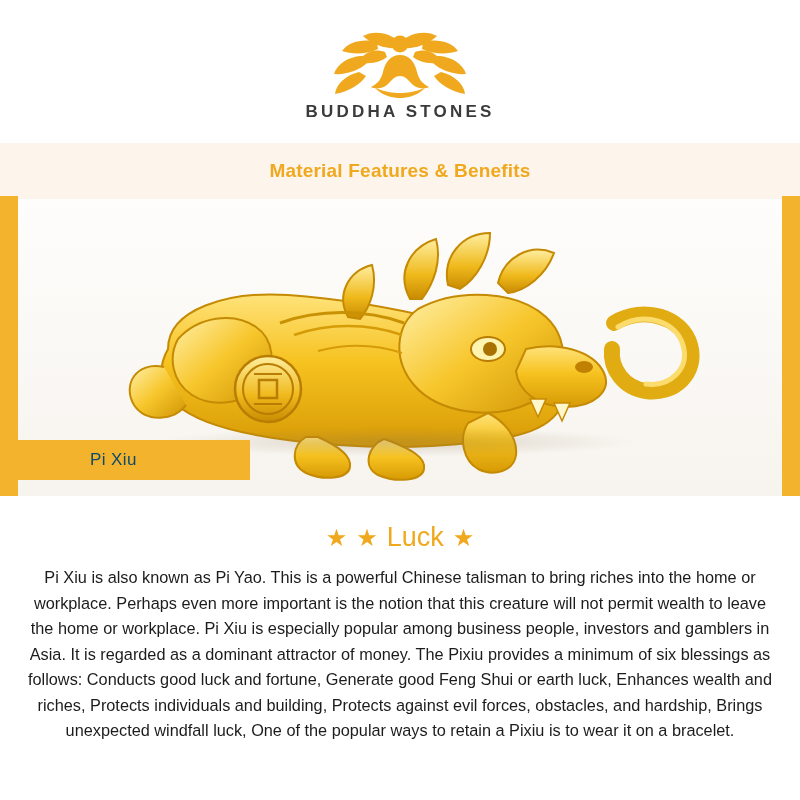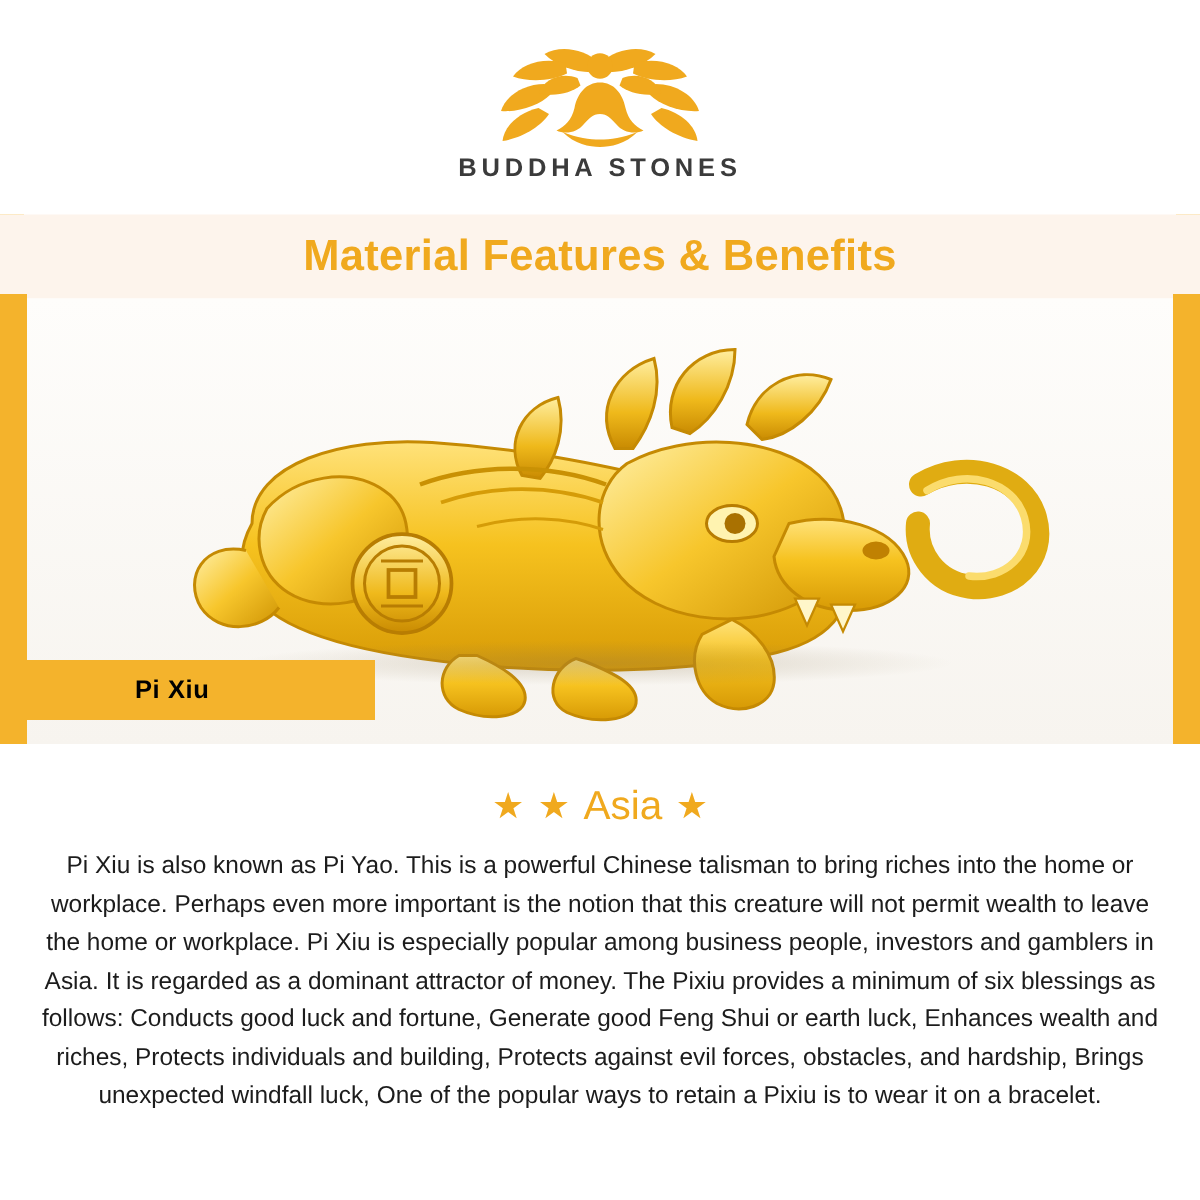--- a/index.html
+++ b/index.html
@@ -86,21 +86,21 @@
     left: 0;
     top: 143px;
     width: 800px;
     height: 56px;
     background: #fdf4ec;
     display: flex;
     align-items: center;
     justify-content: center;
   }
   .title-band .title-text {
-    font-size: 29px;
+    font-size: 19px;
     font-weight: bold;
     color: #f0a91e;
     letter-spacing: 0.2px;
   }
 
   
   .photo-area {
     position: absolute;
     left: 18px;
     top: 199px;
@@ -129,23 +129,23 @@
     left: 18px;
     top: 440px;
     width: 232px;
     height: 40px;
     background: #f4b32c;
     display: flex;
     align-items: center;
   }
   .caption-tab .cap-text {
     margin-left: 72px;
-    color: #000000;
+    color: #0c4a6e;
     font-size: 17px;
-    font-weight: bold;
+    font-weight: normal;
     letter-spacing: 0.4px;
   }
 
   
   .body-section {
     position: absolute;
     left: 0;
     top: 500px;
     width: 800px;
     height: 300px;
@@ -287,19 +287,19 @@
   </div>
 
   <div class="caption-tab">
     <span class="cap-text">Pi Xiu</span>
   </div>
 
   <div class="body-section">
     <div class="benefits-line">
       <span class="star">★</span>
       <span class="star">★</span>
-      <span class="word">Asia</span>
+      <span class="word">Luck</span>
       <span class="star">★</span>
     </div>
     <div class="desc">Pi Xiu is also known as Pi Yao. This is a powerful Chinese talisman to bring riches into the home or workplace. Perhaps even more important is the notion that this creature will not permit wealth to leave the home or workplace. Pi Xiu is especially popular among business people, investors and gamblers in Asia. It is regarded as a dominant attractor of money. The Pixiu provides a minimum of six blessings as follows: Conducts good luck and fortune, Generate good Feng Shui or earth luck, Enhances wealth and riches, Protects individuals and building, Protects against evil forces, obstacles, and hardship, Brings unexpected windfall luck, One of the popular ways to retain a Pixiu is to wear it on a bracelet.</div>
   </div>
 
 </div>
 
 </body></html>

